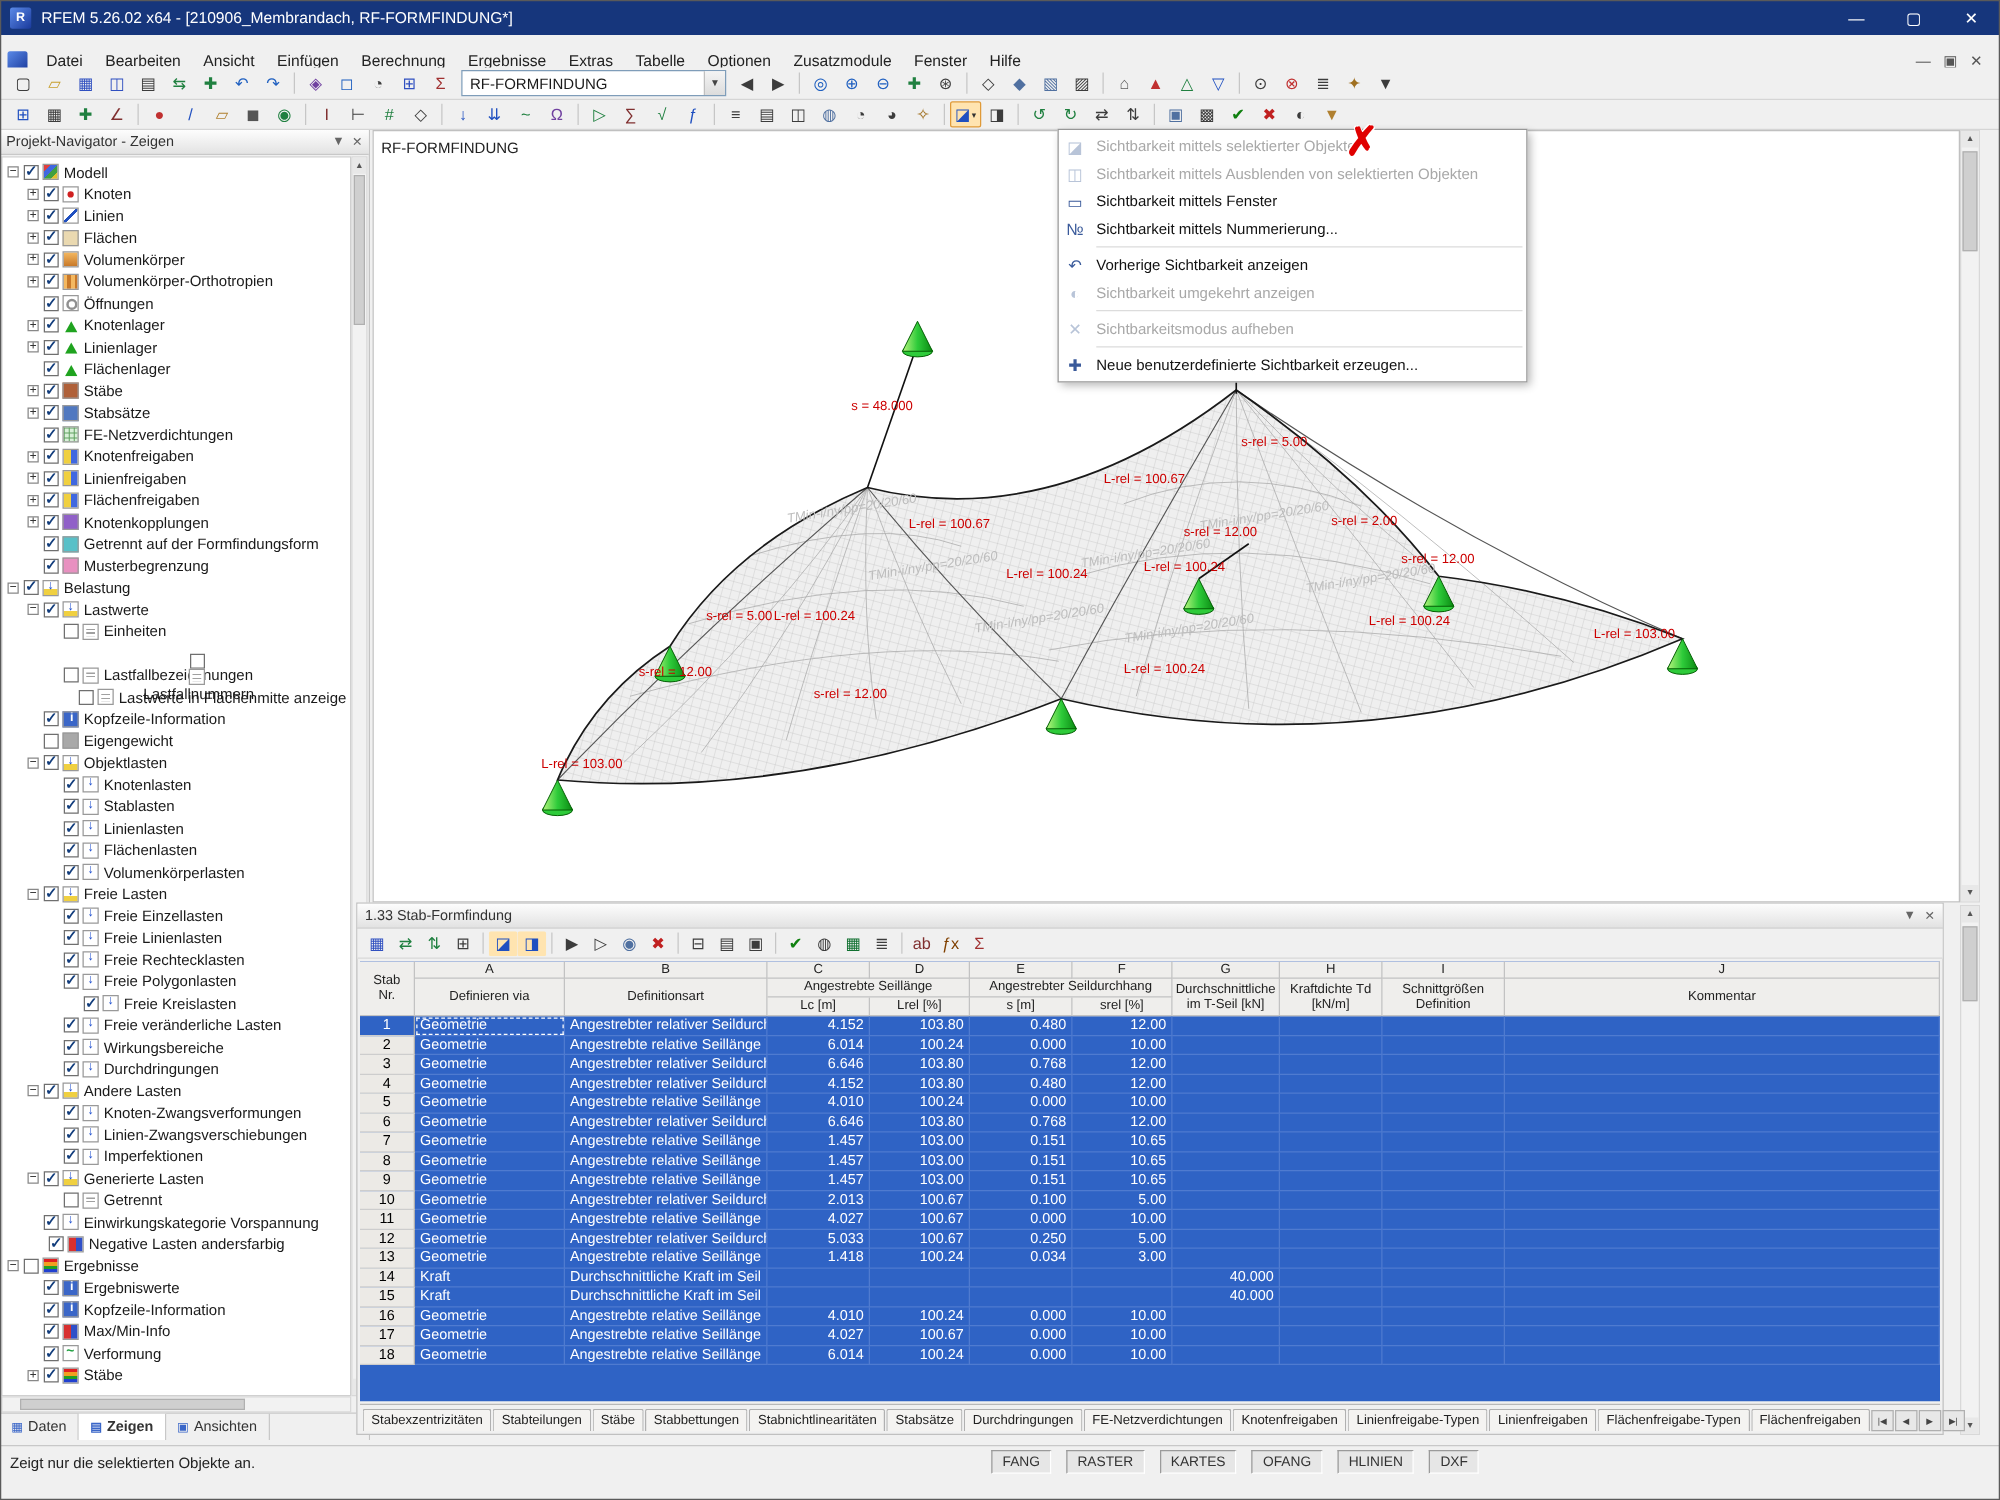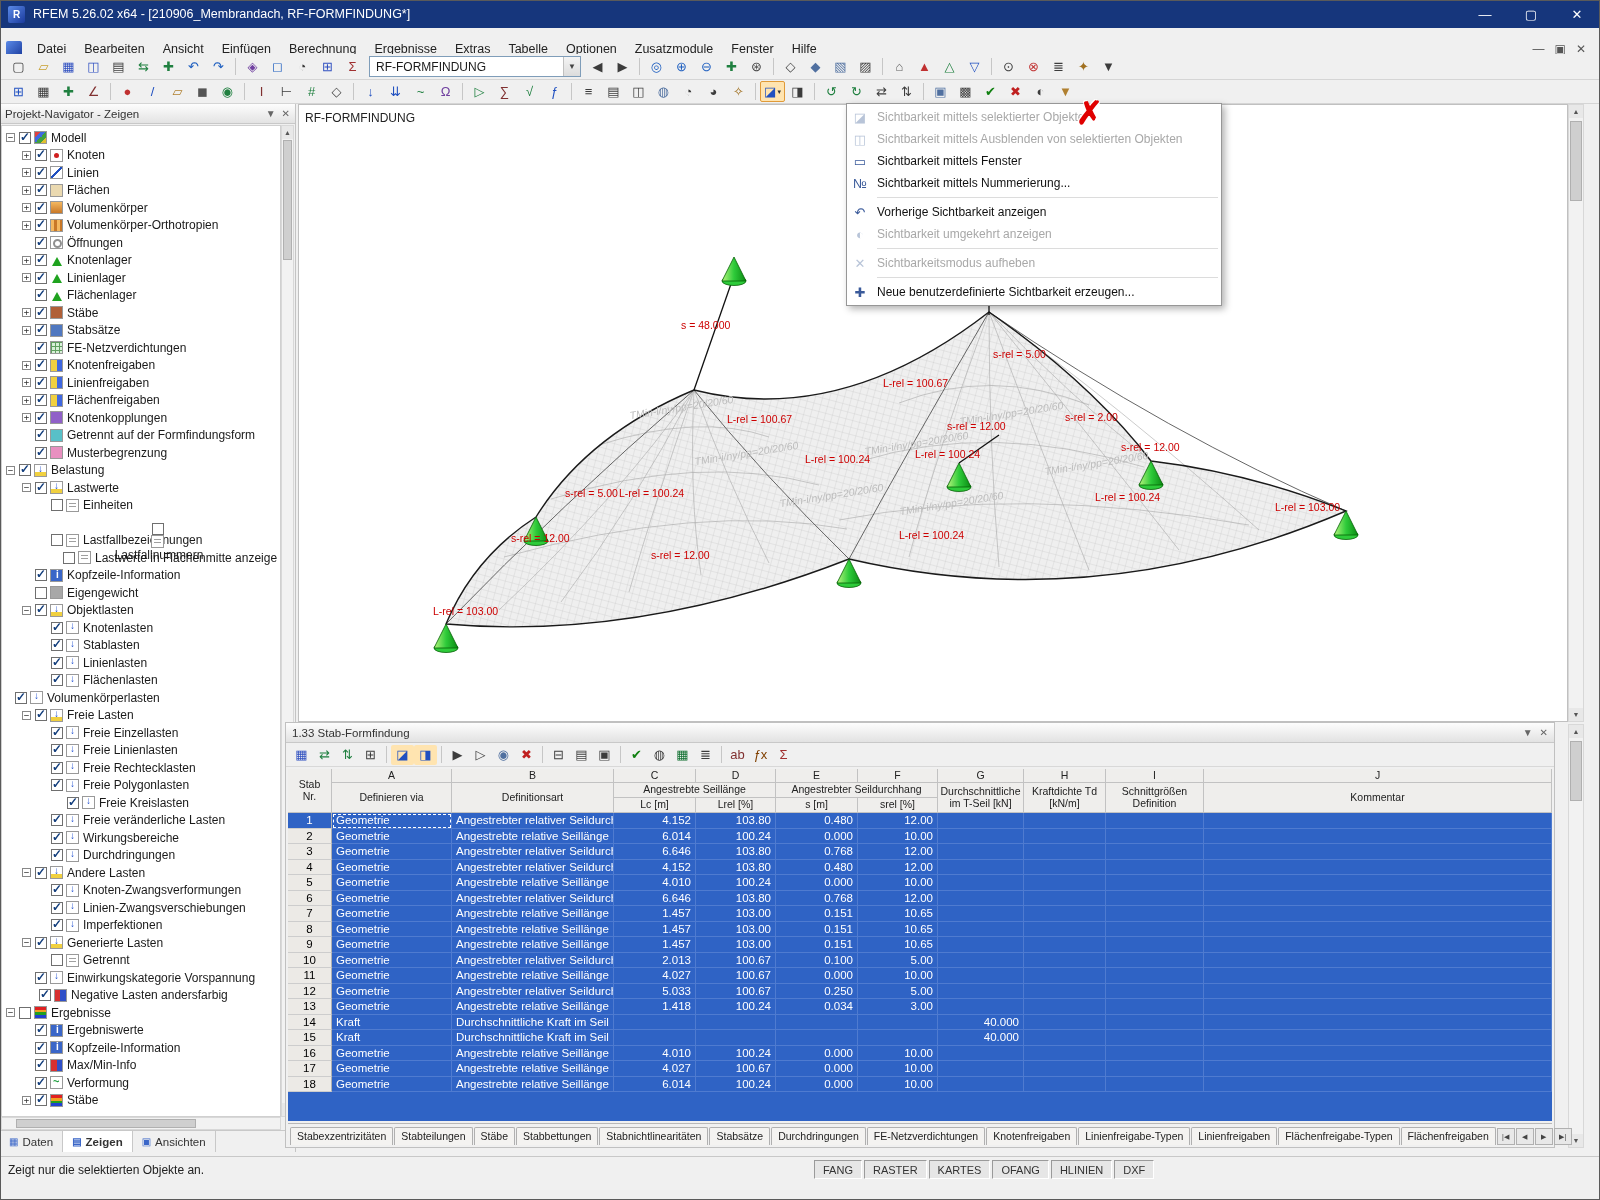--- a/index.html
+++ b/index.html
@@ -116,21 +116,21 @@
   .tc.nr{background:#eceae6;color:#000;justify-content:center;border-right:1px solid #b0b0b0;border-bottom:1px solid #cdcdcd}
   .tc.nr.cur{background:#2f63c5;color:#fff}
   .focus-cell{outline:1px dashed #fff;outline-offset:-2px}
   .btabs{position:absolute;left:2px;right:2px;bottom:2px;height:22px;background:#f0f0f0;border-top:1px solid #b8b8b8;display:flex;align-items:flex-end;padding:2px 2px 0 2px}
   .btab{height:18px;padding:2px 6px;font-size:10.5px;border:1px solid #b0b0b0;border-bottom:none;background:#f4f3f1;margin-right:1px;border-radius:2px 2px 0 0;white-space:nowrap;color:#222}
   .btab-nav{margin-left:auto;display:flex;gap:1px}
   .btab-nav .nb{width:18px;height:17px;border:1px solid #b0b0b0;background:#e8e8e8;font-size:7px;display:flex;align-items:center;justify-content:center;color:#444}
 
   
   .statusbar{position:absolute;left:0;right:0;top:1156px;height:26px;background:#f0f0f0;border-top:1px solid #c8c8c8;display:flex;align-items:center;padding-left:8px;font-size:12px;color:#222}
-  .sb-toggles{position:absolute;left:814px;top:3px;display:flex;gap:2px}
+  .sb-toggles{position:absolute;left:793px;top:3px;display:flex;gap:12px}
   .sb-toggle{height:19px;padding:2px 8px;border:1px solid;border-color:#9a9a9a #fff #fff #9a9a9a;background:#e6e6e6;font-size:11px;color:#333;display:flex;align-items:center}
 </style>
 </head>
 <body>
 
 <div class="titlebar">
   <span class="app-icon">R</span>
   <span class="title-text">RFEM 5.26.02 x64 - [210906_Membrandach, RF-FORMFINDUNG*]</span>
   <div class="win-controls">
     <div class="win-btn">—</div>
@@ -608,21 +608,21 @@
           <span class="cb on"></span>
           <span class="ti i-load"></span>
           <span class="tree-label">Linienlasten</span>
         </div>
         <div class="tree-row" style="padding-left: 36px;">
           <span class="ex none"></span>
           <span class="cb on"></span>
           <span class="ti i-load"></span>
           <span class="tree-label">Flächenlasten</span>
         </div>
-        <div class="tree-row" style="">
+        <div class="tree-row" style="padding-left: 36px;">
           <span class="ex none"></span>
           <span class="cb on"></span>
           <span class="ti i-load"></span>
           <span class="tree-label">Volumenkörperlasten</span>
         </div>
         <div class="tree-row" style="padding-left: 20px;">
           <span class="ex">−</span>
           <span class="cb on"></span>
           <span class="ti i-loadgrp"></span>
           <span class="tree-label">Freie Lasten</span>

